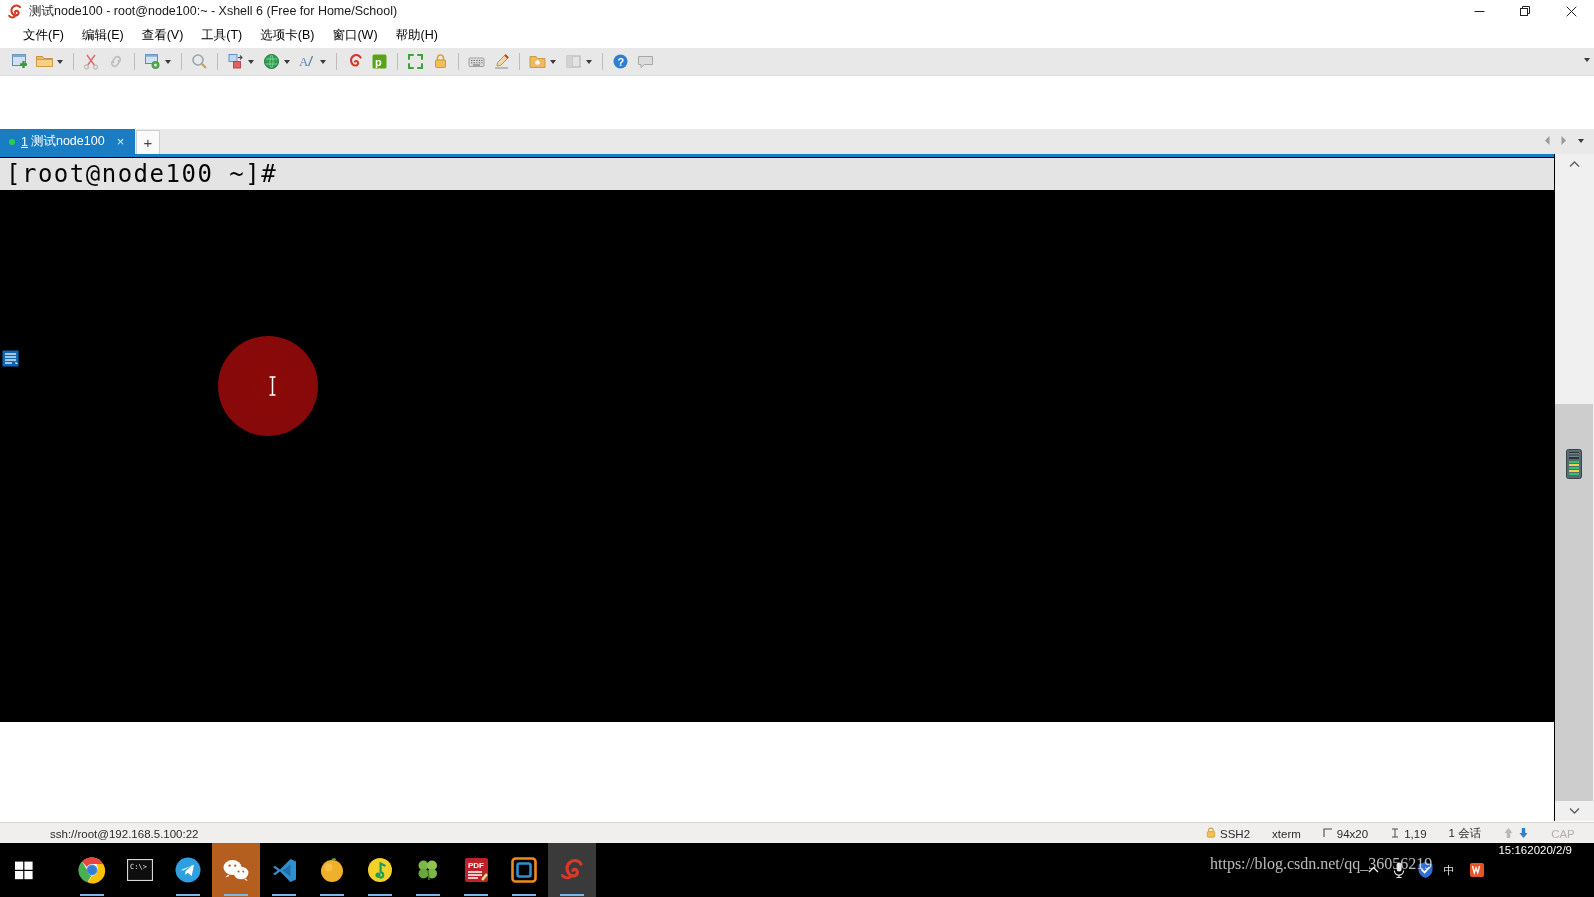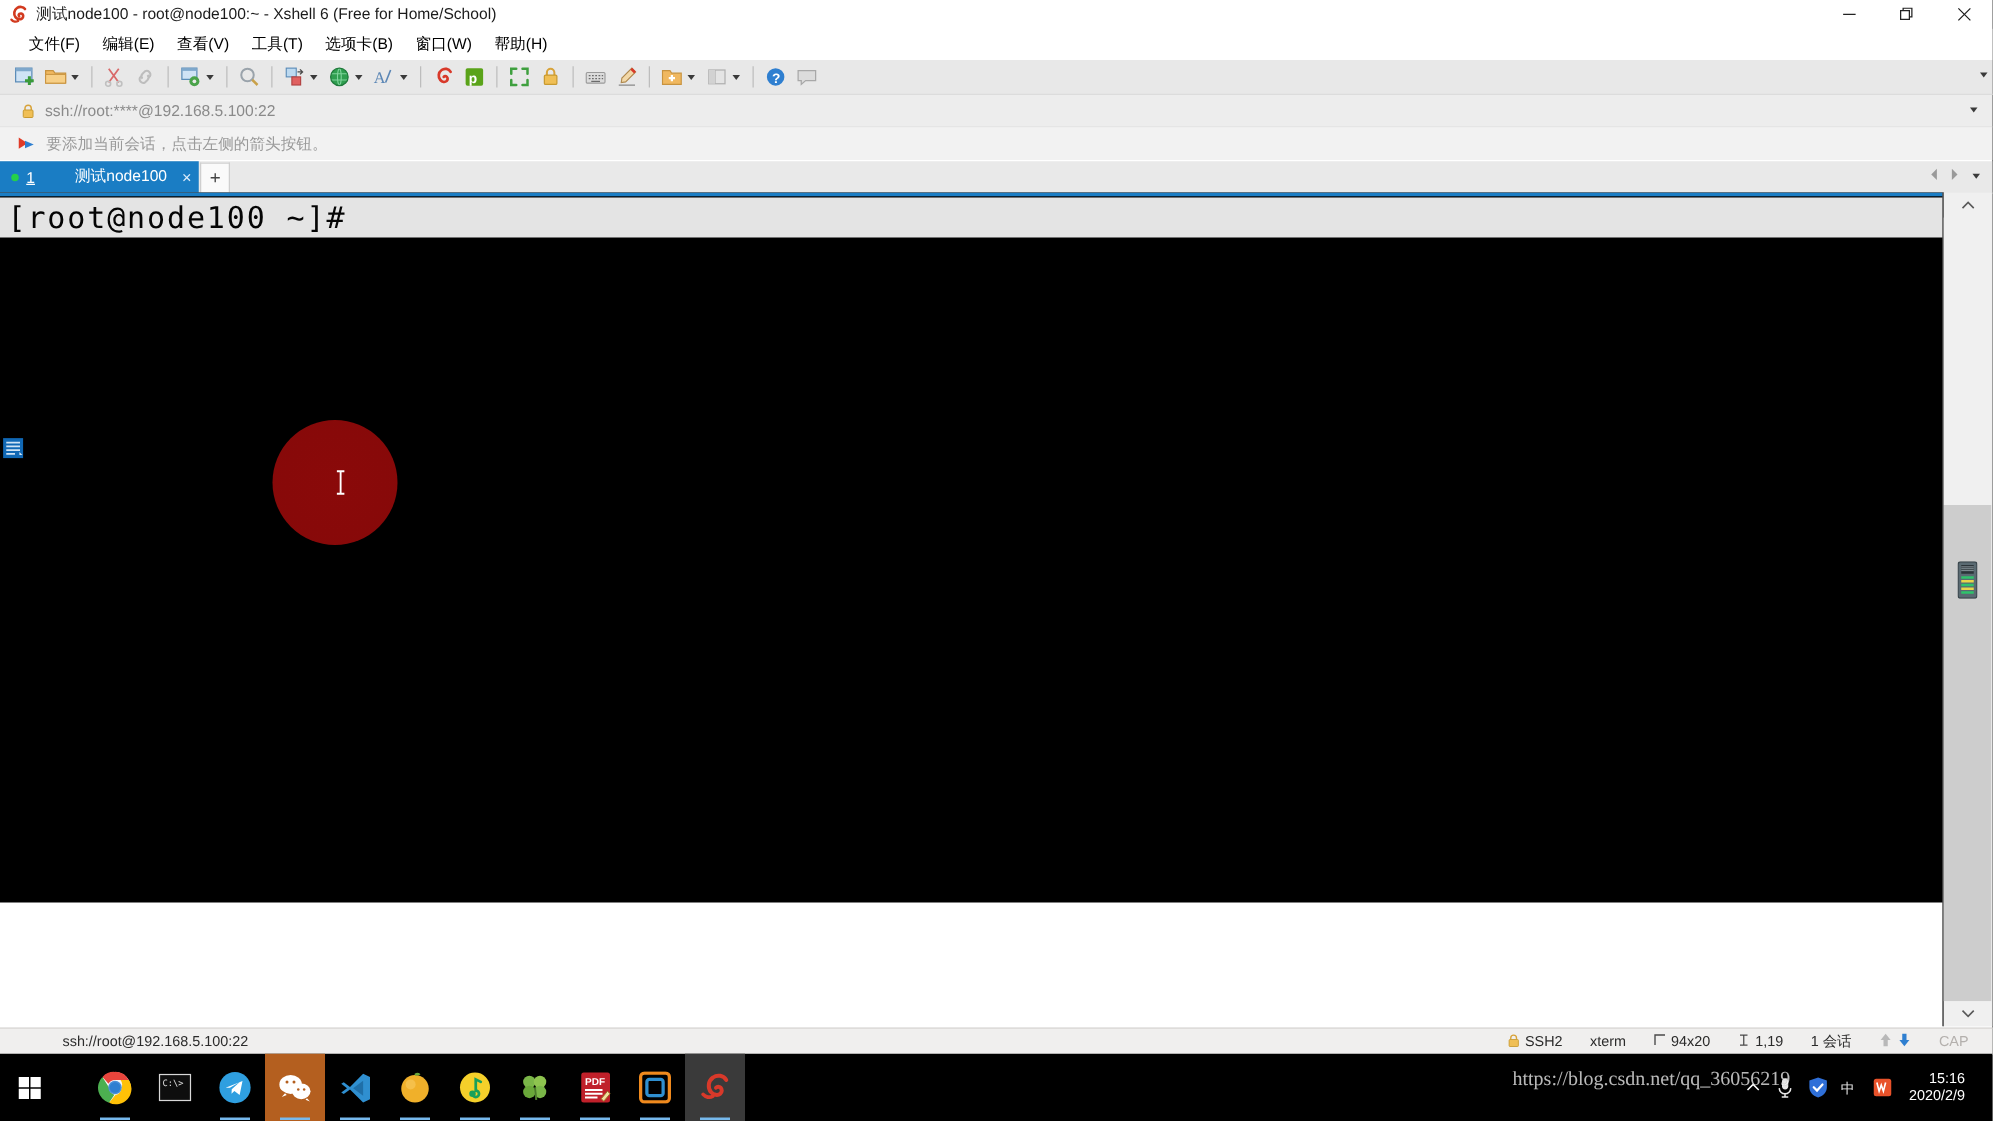--- a/index.html
+++ b/index.html
@@ -73,21 +73,21 @@
     position:absolute;top:129px;left:0;width:1594px;height:25px;
     background:#e9e9e9;display:flex;align-items:flex-end;
     border-bottom:1px solid #cfcfcf;
   }
   .tab{
     height:25px;background:#1a7dc4;display:flex;align-items:center;
     padding:0 6px 0 9px;min-width:120px;
   }
   .tab-dot{width:6px;height:6px;border-radius:50%;background:#25d04a;margin-right:6px;flex:0 0 auto;}
   .tab-num{font-size:12.5px;color:#ffffff;text-decoration:underline;margin-right:3px;}
-  .tab-title{font-size:12.5px;color:#ffffff;white-space:nowrap;margin-left:29px;}
+  .tab-title{font-size:12.5px;color:#ffffff;white-space:nowrap;}
   .tab-close{font-size:13px;color:#dfeefc;margin-left:12px;line-height:1;}
   .tab-new{
     width:22px;height:23px;background:#fafafa;display:flex;align-items:center;justify-content:center;
     font-size:15px;color:#444;border:1px solid #cfcfcf;border-bottom:none;margin-left:1px;
   }
   .tabbar-right{position:absolute;right:8px;bottom:4px;display:flex;align-items:center;gap:7px;}
 
   
   .terminal{
     position:absolute;top:154px;left:0;width:1555px;height:568px;
@@ -160,21 +160,21 @@
   .tb-apps{display:flex;align-items:center;height:54px;margin-left:20px;}
   .tb-app{
     width:48px;height:54px;display:flex;align-items:center;justify-content:center;position:relative;
   }
   .tb-app.active{background:#b45f1f;}
   .tb-app.xshell{background:#3a3a3a;}
   .tb-underline{position:absolute;bottom:1px;left:12px;width:24px;height:2px;background:#76b9ed;}
   .tray{position:absolute;right:0;top:0;height:54px;display:flex;align-items:center;padding-right:6px;}
   .tray-icon{width:26px;height:54px;display:flex;align-items:center;justify-content:center;}
   .tray-clock{
-    display:flex;flex-direction:column;align-items:flex-end;justify-content:center;
+    display:flex;align-items:flex-start;justify-content:center;
     height:54px;padding:0 8px;color:#ffffff;font-size:11.5px;line-height:14px;
   }
   .tray-show{width:8px;height:54px;}
 
   
   .watermark{
     position:absolute;left:1210px;top:855px;font-size:16px;color:#ffffff;opacity:0.72;
     white-space:nowrap;font-family:"Liberation Serif", serif;
     text-shadow:0 0 1px rgba(0,0,0,0.5);
   }
@@ -383,40 +383,21 @@
 
     <div class="tb">
       <svg width="19" height="19" viewBox="0 0 19 19">
         <path d="M2.5 4.5h14v8h-8l-3.5 3v-3h-2.5z" fill="#dcdcdc" stroke="#a8a8a8" stroke-width="1"></path>
       </svg>
     </div>
 
     <span class="caret tb-right-caret"></span>
   </div>
 
-  <div class="addrbar">
-    <span class="addr-lock">
-      <svg width="11" height="12" viewBox="0 0 11 12">
-        <path d="M3 5V3.6a2.5 2.5 0 0 1 5 0V5" fill="none" stroke="#d8a33a" stroke-width="1.2"></path>
-        <rect x="1.6" y="5" width="7.8" height="6" rx="0.8" fill="#f0bf55" stroke="#c89a30" stroke-width="0.8"></rect>
-      </svg>
-    </span>
-    <span class="addr-text">ssh://root:****@192.168.5.100:22</span>
-    <span class="caret addr-caret"></span>
-  </div>
-
-  <div class="noticebar">
-    <span class="notice-icon">
-      <svg width="15" height="13" viewBox="0 0 15 13">
-        <path d="M1 1l7 4.5L1 10z" fill="#e03b28"></path>
-        <path d="M6 3.5l7 3-7 3z" fill="#2f7fd0"></path>
-      </svg>
-    </span>
-    <span class="notice-text">要添加当前会话，点击左侧的箭头按钮。</span>
-  </div>
+
 
   <div class="tabbar">
     <div class="tab">
       <span class="tab-dot"></span>
       <span class="tab-num">1</span>
       <span class="tab-title">测试node100</span>
       <span class="tab-close">×</span>
     </div>
     <div class="tab-new">+</div>
 

